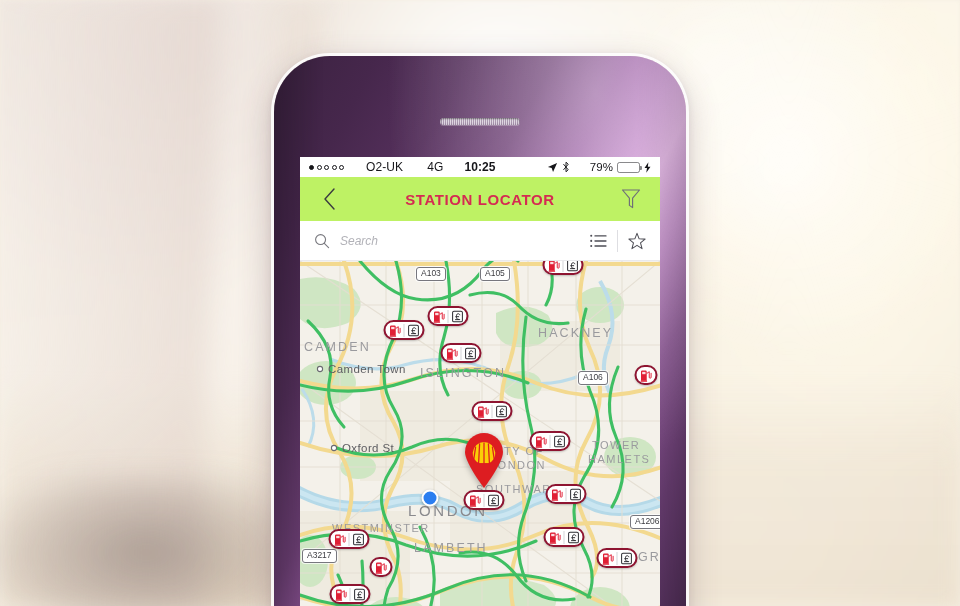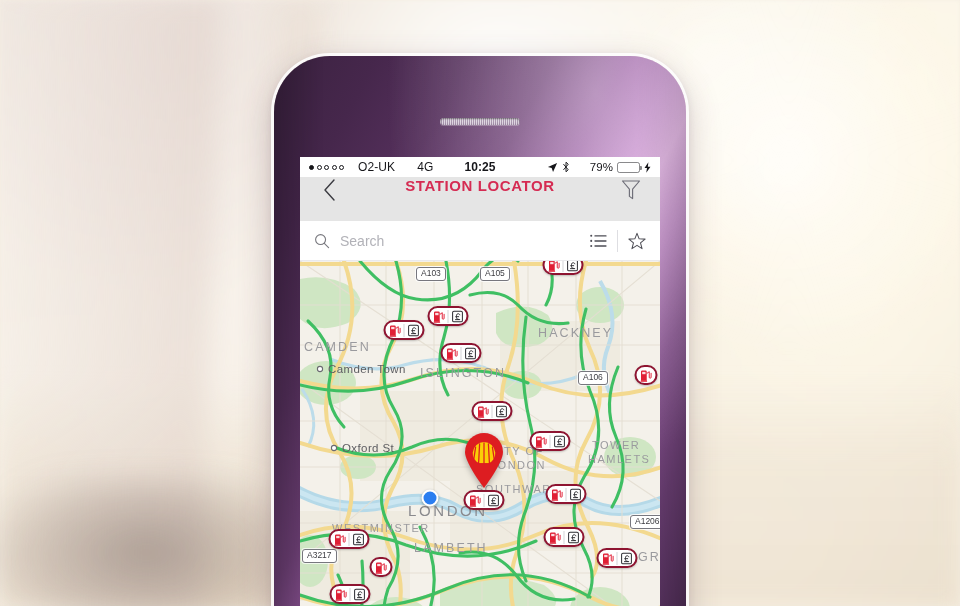--- a/index.html
+++ b/index.html
@@ -135,29 +135,29 @@
   #status-bar {
     height: 20px;
     display: flex;
     align-items: center;
     padding: 0 9px;
     background: #ffffff;
     font-size: 11.5px;
     color: #16161a;
     letter-spacing: .1px;
   }
-  .sb-left { display: flex; align-items: center; gap: 14px; }
+  .sb-left { display: flex; align-items: center; gap: 22px; }
   .sb-dots { display: flex; align-items: center; gap: 2.5px; }
   .sb-dot {
     width: 5px; height: 5px; border-radius: 50%;
     border: 1px solid #16161a;
   }
   .sb-dot.filled { background: #16161a; }
   .sb-carrier { font-size: 12px; font-weight: 400; }
-  .sb-net { font-size: 12px; margin-left: 8px; }
+  .sb-net { font-size: 12px; margin-left: 2px; }
   .sb-center {
     position: absolute; left: 0; right: 0;
     text-align: center;
     font-size: 12px; font-weight: 600;
     pointer-events: none;
   }
   .sb-right {
     margin-left: auto;
     display: flex; align-items: center; gap: 4px;
     position: relative; z-index: 2;
@@ -174,22 +174,23 @@
     content:''; position:absolute; right:-3px; top:3.2px;
     width:2px; height:4.5px; border-radius:0 1px 1px 0;
     background: rgba(22,22,26,.5);
   }
   .batt-fill { height: 100%; width: 79%; background: #53d769; border-radius: 1px; }
 
   
   #nav-bar {
     height: 44px;
     display: flex;
+    align-items: center;
     padding: 0 16px;
-    background: #e5e5e5;
+    background: #bef264;
     position: relative;
   }
   #nav-title {
     position: absolute;
     left: 0; right: 0;
     text-align: center;
     font-size: 15px;
     font-weight: 700;
     letter-spacing: .6px;
     color: #d52b52;
@@ -205,24 +206,25 @@
     align-items: center;
     padding: 0 14px;
     background: #fff;
     gap: 10px;
     border-bottom: 1px solid #e9e9ec;
   }
   #search-input {
     flex: 1;
     border: none;
     outline: none;
-    font-size: 14px;
+    font-size: 12px;
     font-family: "Liberation Sans", sans-serif;
     color: #1d4ed8;
     background: transparent;
+    font-style: italic;
   }
   #search-input::placeholder { color: #b2b2b8; }
   .sb-divider { width: 1px; height: 22px; background: #dedee2; }
 
   
   #map {
     position: relative;
     width: 360px;
     height: 414px;
     background: #f2efe9;

